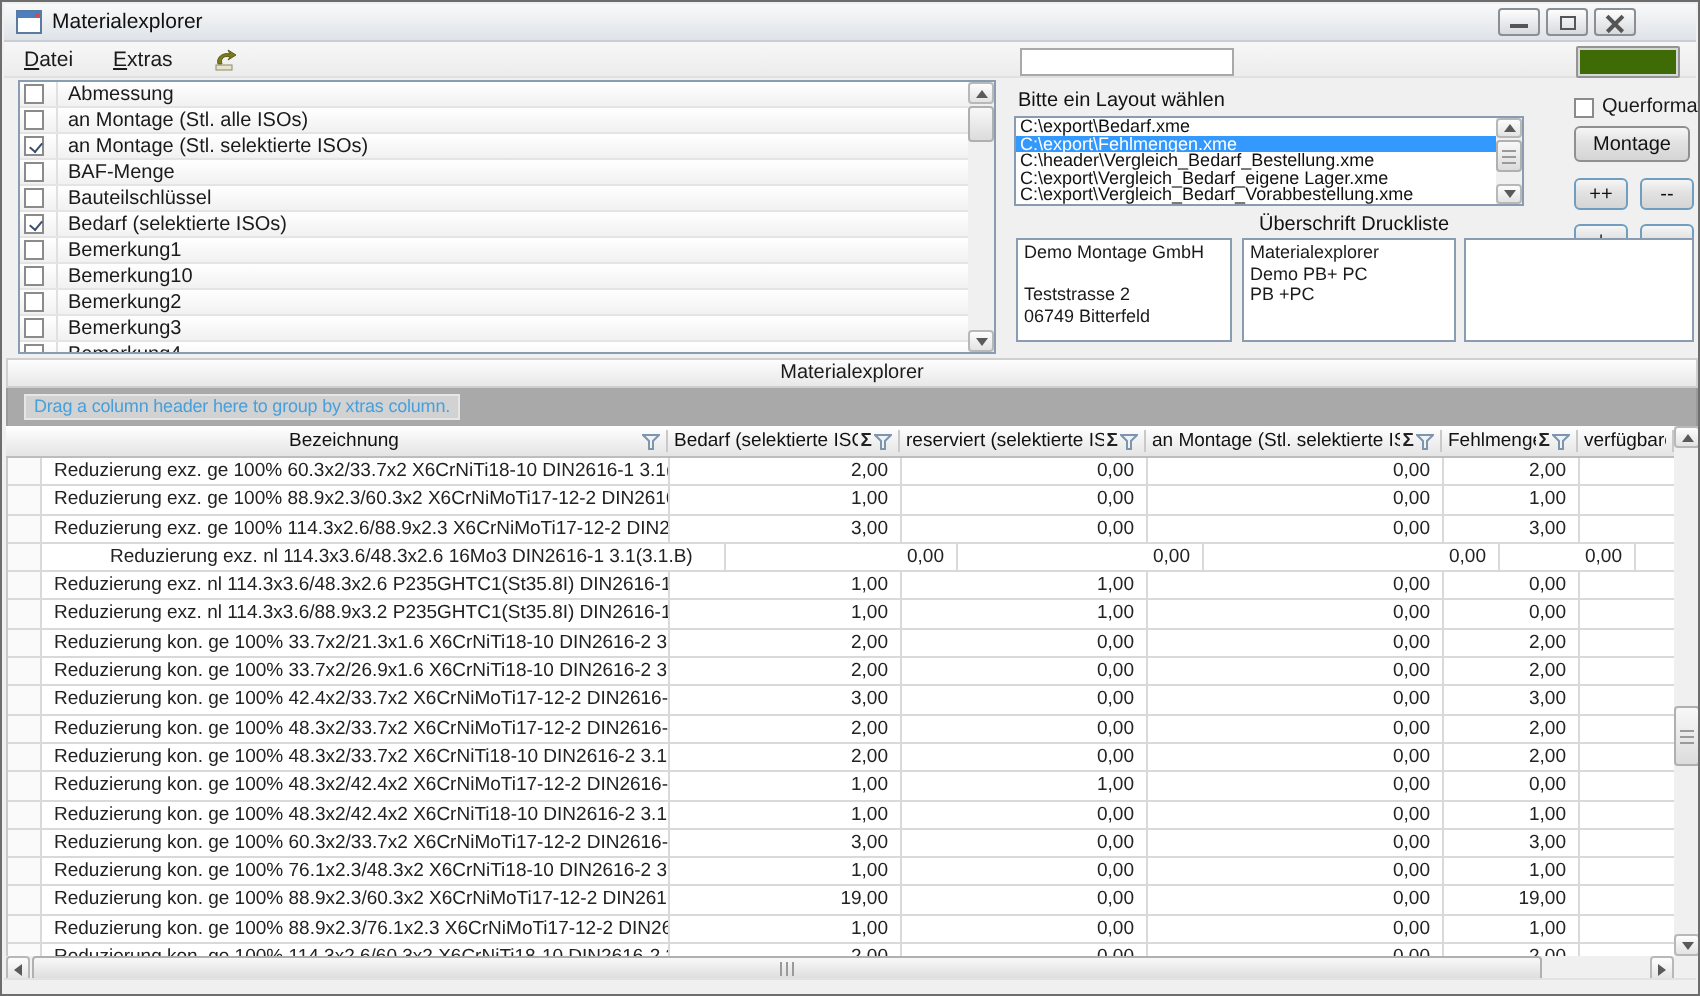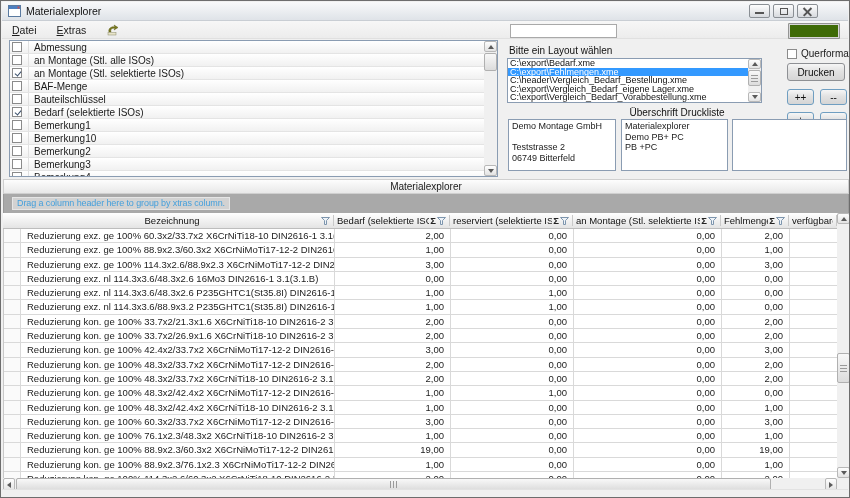--- a/index.html
+++ b/index.html
@@ -245,21 +245,21 @@
           <div class="tri-dn"></div>
         </div>
     </div>
   </div>
 
   <div class="chk-row" style="left:786px; top:47px;">
     <span class="cb"></span>
     <span>Querformat</span>
   </div>
 
-  <button class="btn" style="left:786px; top:62px; width:58px; height:18px;">Drucken</button>
+  <button class="btn" style="left:786px; top:62px; width:58px; height:18px;">Montage</button>
   <button class="btn small" style="left:786px; top:88px; width:27px; height:16px;">++</button>
   <button class="btn small" style="left:819px; top:88px; width:27px; height:16px;">--</button>
   <button class="btn small" style="left:786px; top:111px; width:27px; height:16px;">+</button>
   <button class="btn small" style="left:819px; top:111px; width:27px; height:16px;">-</button>
 
   <div class="lbl" style="left:596px; top:106px; width:160px; text-align:center;">Überschrift Druckliste</div>
   <div class="hbox" style="left:507px; width:108px;">Demo Montage GmbH
 
 Teststrasse 2
 06749  Bitterfeld</div>
@@ -345,21 +345,21 @@
         <div class="gcell ind"></div>
         <div class="gcell name" style="width: 314px;">Reduzierung exz. ge 100% 114.3x2.6/88.9x2.3 X6CrNiMoTi17-12-2 DIN2616-1 3.1(3.1.B)</div>
         <div class="gcell num" style="width: 116px;">3,00</div>
         <div class="gcell num" style="width: 123px;">0,00</div>
         <div class="gcell num" style="width: 148px;">0,00</div>
         <div class="gcell num" style="width: 68px;">3,00</div>
         <div class="gcell last"></div>
       </div>
       <div class="grow">
         <div class="gcell ind"></div>
-        <div class="gcell name" style="width: 314px;">Reduzierung exz. nl 114.3x3.6/48.3x2.6 16Mo3 DIN2616-1 3.1(3.1.B)</div>
+        <div class="gcell name" style="width: 314px; margin-left: 28px;">Reduzierung exz. nl 114.3x3.6/48.3x2.6 16Mo3 DIN2616-1 3.1(3.1.B)</div>
         <div class="gcell num" style="width: 116px;">0,00</div>
         <div class="gcell num" style="width: 123px;">0,00</div>
         <div class="gcell num" style="width: 148px;">0,00</div>
         <div class="gcell num" style="width: 68px;">0,00</div>
         <div class="gcell last"></div>
       </div>
       <div class="grow">
         <div class="gcell ind"></div>
         <div class="gcell name" style="width: 314px;">Reduzierung exz. nl 114.3x3.6/48.3x2.6 P235GHTC1(St35.8I) DIN2616-1 3.1(3.1.B)</div>
         <div class="gcell num" style="width: 116px;">1,00</div>

